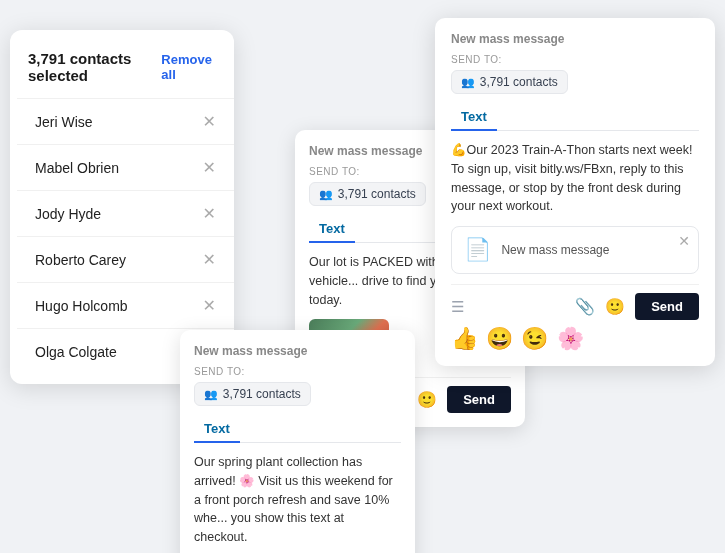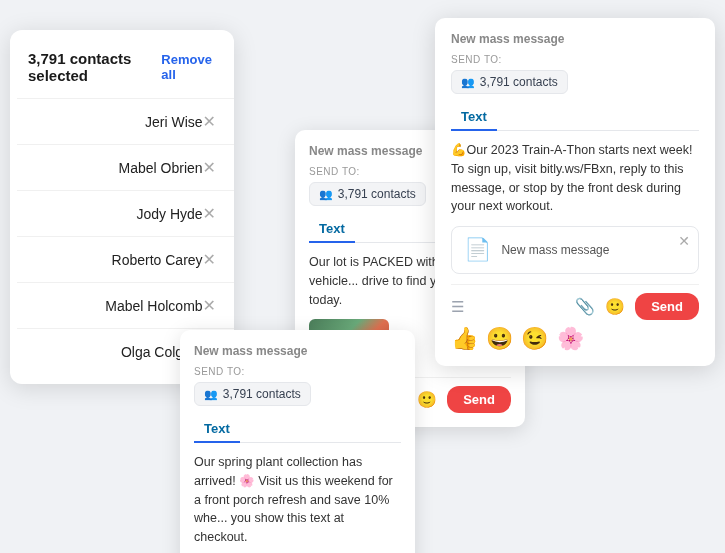--- a/index.html
+++ b/index.html
@@ -37,21 +37,21 @@
     }
     .card-contacts .header .remove-all {
       font-size: 13px;
       font-weight: 600;
       color: #2563eb;
       cursor: pointer;
     }
     .contact-item {
       display: flex;
       align-items: center;
-      justify-content: flex-end;
+      justify-content: space-between;
       padding: 13px 18px;
       border-top: 1px solid #f0f0f0;
       margin-left: 7px;
     }
     .contact-item .name {
       font-size: 14px;
       color: #222;
     }
     .contact-item .close-x {
       color: #aaa;
@@ -200,24 +200,24 @@
       padding-top: 8px;
       border-top: 1px solid #f0f0f0;
     }
     .toolbar-icon {
       color: #9ca3af;
       font-size: 16px;
       cursor: pointer;
     }
     .toolbar-spacer { flex: 1; }
     .btn-send {
-      background: #ef4444;
+      background: #0f172a;
       color: #fff;
       border: none;
-      border-radius: 12px;
+      border-radius: 4px;
       padding: 6px 16px;
       font-size: 13px;
       font-weight: 600;
       cursor: pointer;
     }
     .align-icon {
       color: #9ca3af;
       font-size: 15px;
     }
 
@@ -251,21 +251,21 @@
     </div>
       <div class="contact-item">
       <span class="name">Jody Hyde</span>
       <span class="close-x">✕</span>
     </div>
       <div class="contact-item">
       <span class="name">Roberto Carey</span>
       <span class="close-x">✕</span>
     </div>
       <div class="contact-item">
-      <span class="name">Mabel Holcomb</span>
+      <span class="name">Hugo Holcomb</span>
       <span class="close-x">✕</span>
     </div>
       <div class="contact-item">
       <span class="name">Olga Colgate</span>
       <span class="close-x">✕</span>
     </div>
     </div>
 </div>
 
 <div class="card-msg-1">

